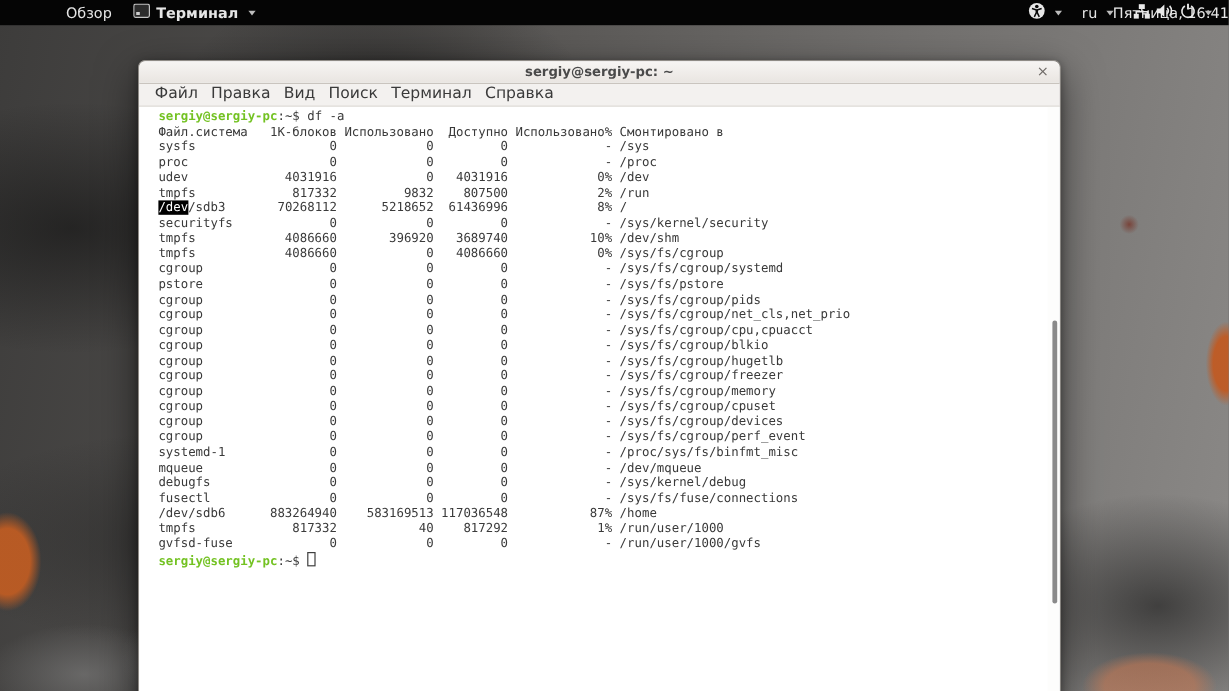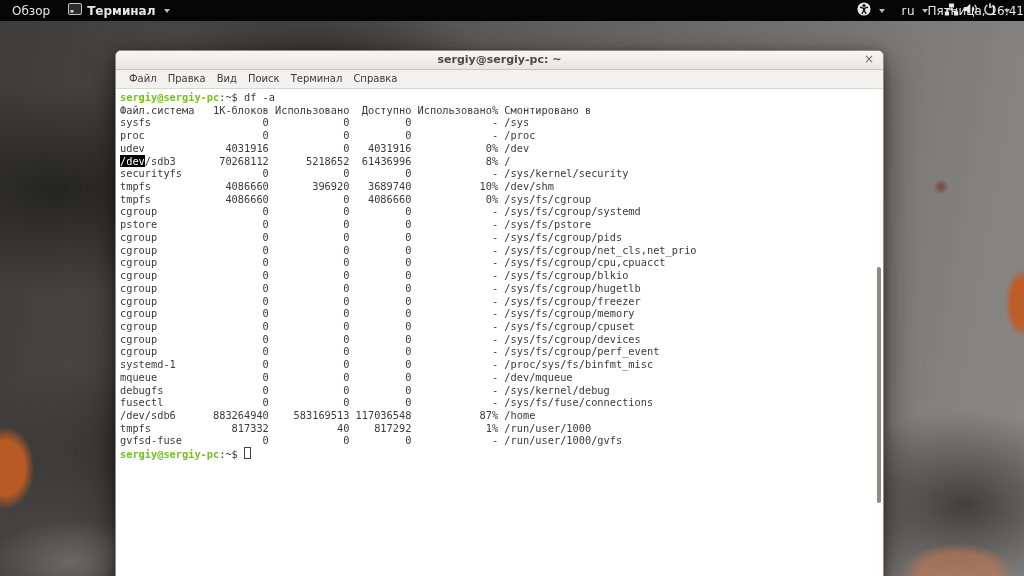--- a/index.html
+++ b/index.html
@@ -27,21 +27,21 @@
       radial-gradient(ellipse 190px 120px at 965px 505px, rgba(18,18,18,.6), rgba(40,40,40,0) 78%),
       radial-gradient(ellipse 280px 120px at 150px 450px, rgba(25,25,25,.4), rgba(40,40,40,0) 75%),
       linear-gradient(100deg,#3d3c3b 0%,#555351 35%,#6f6d6b 65%,#8b8987 100%);
   }
   
   .topbar{
     position:absolute;left:0;top:0;width:1024px;height:21px;
     background:var(--topbar-bg,#050505);
     color:#e6e6e6;font-size:12px;display:flex;align-items:center;z-index:50;
   }
-  .tb-left{display:flex;align-items:center;height:100%;}
+  .tb-left{display:flex;align-items:center;height:100%;margin-left:43px;}
   .tb-activities{padding:0 12px;display:flex;align-items:center;height:100%;cursor:default;}
   .tb-app{display:flex;align-items:center;gap:5px;padding:0 6px;height:100%;font-weight:bold;}
   .tb-clock{position:absolute;left:16px;right:0;text-align:right;pointer-events:none;}
   .tb-clock span{pointer-events:auto;}
   .tb-right{margin-left:auto;display:flex;align-items:flex-start;gap:4px;height:100%;padding-right:8px;z-index:2;}
   .tb-group{display:flex;align-items:center;gap:4px;padding:0 6px;height:100%;}
   .caret{width:0;height:0;border-left:3px solid transparent;border-right:3px solid transparent;border-top:4px solid #bdbdbd;display:inline-block;margin-left:3px;}
   .tb-kbd{letter-spacing:.5px;}
   
   .window{
@@ -56,33 +56,33 @@
     border-bottom:1px solid #c9c4be;box-sizing:border-box;
     text-align:center;font-size:11px;font-weight:bold;color:#4a4a4a;line-height:18px;
   }
   .close-btn{
     position:absolute;right:7px;top:0;line-height:17px;font-size:12px;color:#6e6a66;
     font-weight:normal;cursor:default;padding:0 2px;
   }
   .menubar{
     height:19px;flex:0 0 19px;background:#f3f1ef;border-bottom:1px solid #dad6d1;
     box-sizing:border-box;display:flex;padding-left:8px;
-    font-size:10px;color:#3a3a3a;
+    font-size:13px;color:#3a3a3a;
   }
   .menu-item{padding:0 5px;margin-right:1px;line-height:18px;}
   .content{
     position:relative;flex:1;background:var(--term-bg,#fff);overflow:hidden;border-radius:0;
   }
   .term{
     position:absolute;left:0;top:0;right:10px;bottom:0;
     padding:2px 0 0 4px;
     font-family:"DejaVu Sans Mono","Liberation Mono",monospace;
     font-size:10.3px;line-height:12.72px;color:var(--term-fg,#3a3a3a);
   }
-  .tline{white-space:pre;height:12.72px;}
+  .tline{white-space:pre;height:12.72px;margin-left:12px;}
   .green{color:var(--green,#73c222);font-weight:bold;}
   .sel{background:var(--sel-bg,#000);color:#fff;}
   .cursor{
     display:inline-block;width:5px;height:10px;border:1px solid #3f3f3f;
     vertical-align:-1px;background:transparent;
   }
   .scrollbar{
     position:absolute;right:0;top:0;bottom:0;width:10px;background:#fdfdfc;
   }
   .scroll-thumb{
@@ -170,20 +170,21 @@
     <span class="menu-item">Терминал</span>
     <span class="menu-item">Справка</span>
   </div>
   <div class="content">
     <div class="term" id="term">
         <div class="tline"><span class="green">sergiy@sergiy-pc</span><span>:~$ df -a</span></div>
         <div class="tline"><span>Файл.система   1К-блоков Использовано  Доступно Использовано% Смонтировано в</span></div>
         <div class="tline"><span>sysfs                  0            0         0             - /sys</span></div>
         <div class="tline"><span>proc                   0            0         0             - /proc</span></div>
         <div class="tline"><span>udev             4031916            0   4031916            0% /dev</span></div>
+        <div class="tline"><span>tmpfs             817332         9832    807500            2% /run</span></div>
         <div class="tline"><span class="sel">/dev</span><span>/sdb3       70268112      5218652  61436996            8% /</span></div>
         <div class="tline"><span>securityfs             0            0         0             - /sys/kernel/security</span></div>
         <div class="tline"><span>tmpfs            4086660       396920   3689740           10% /dev/shm</span></div>
         <div class="tline"><span>tmpfs            4086660            0   4086660            0% /sys/fs/cgroup</span></div>
         <div class="tline"><span>cgroup                 0            0         0             - /sys/fs/cgroup/systemd</span></div>
         <div class="tline"><span>pstore                 0            0         0             - /sys/fs/pstore</span></div>
         <div class="tline"><span>cgroup                 0            0         0             - /sys/fs/cgroup/pids</span></div>
         <div class="tline"><span>cgroup                 0            0         0             - /sys/fs/cgroup/net_cls,net_prio</span></div>
         <div class="tline"><span>cgroup                 0            0         0             - /sys/fs/cgroup/cpu,cpuacct</span></div>
         <div class="tline"><span>cgroup                 0            0         0             - /sys/fs/cgroup/blkio</span></div>

